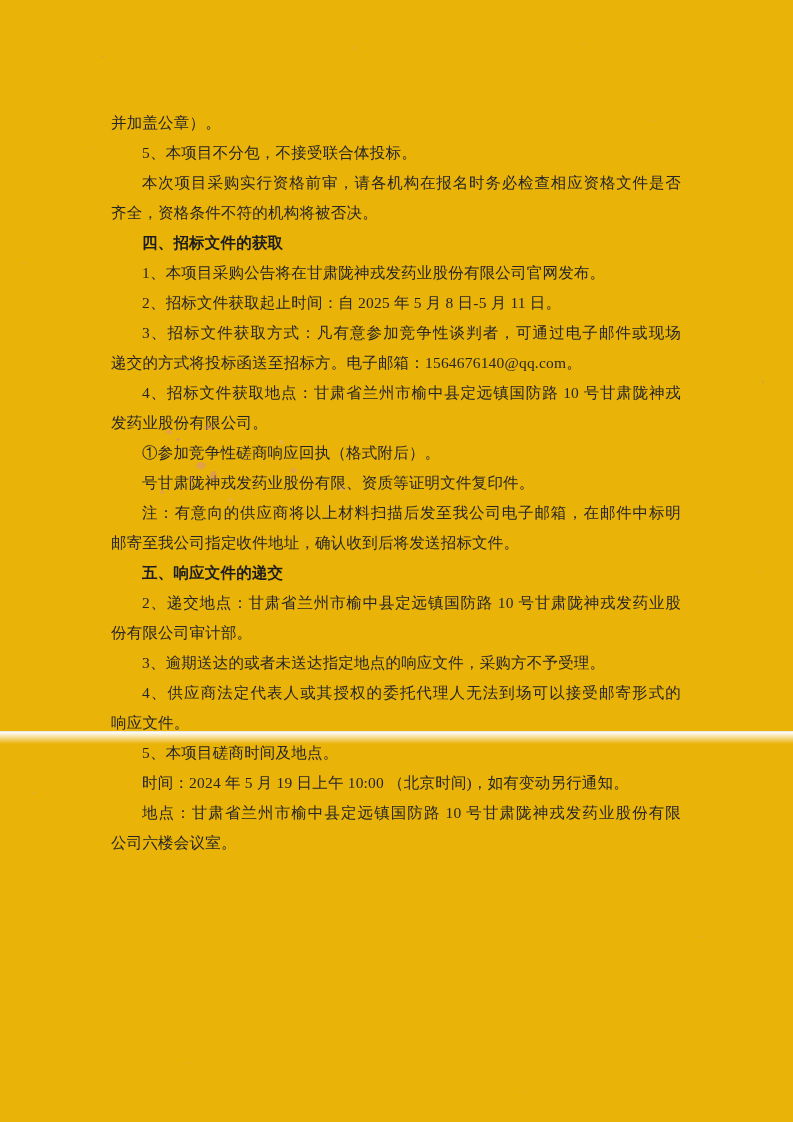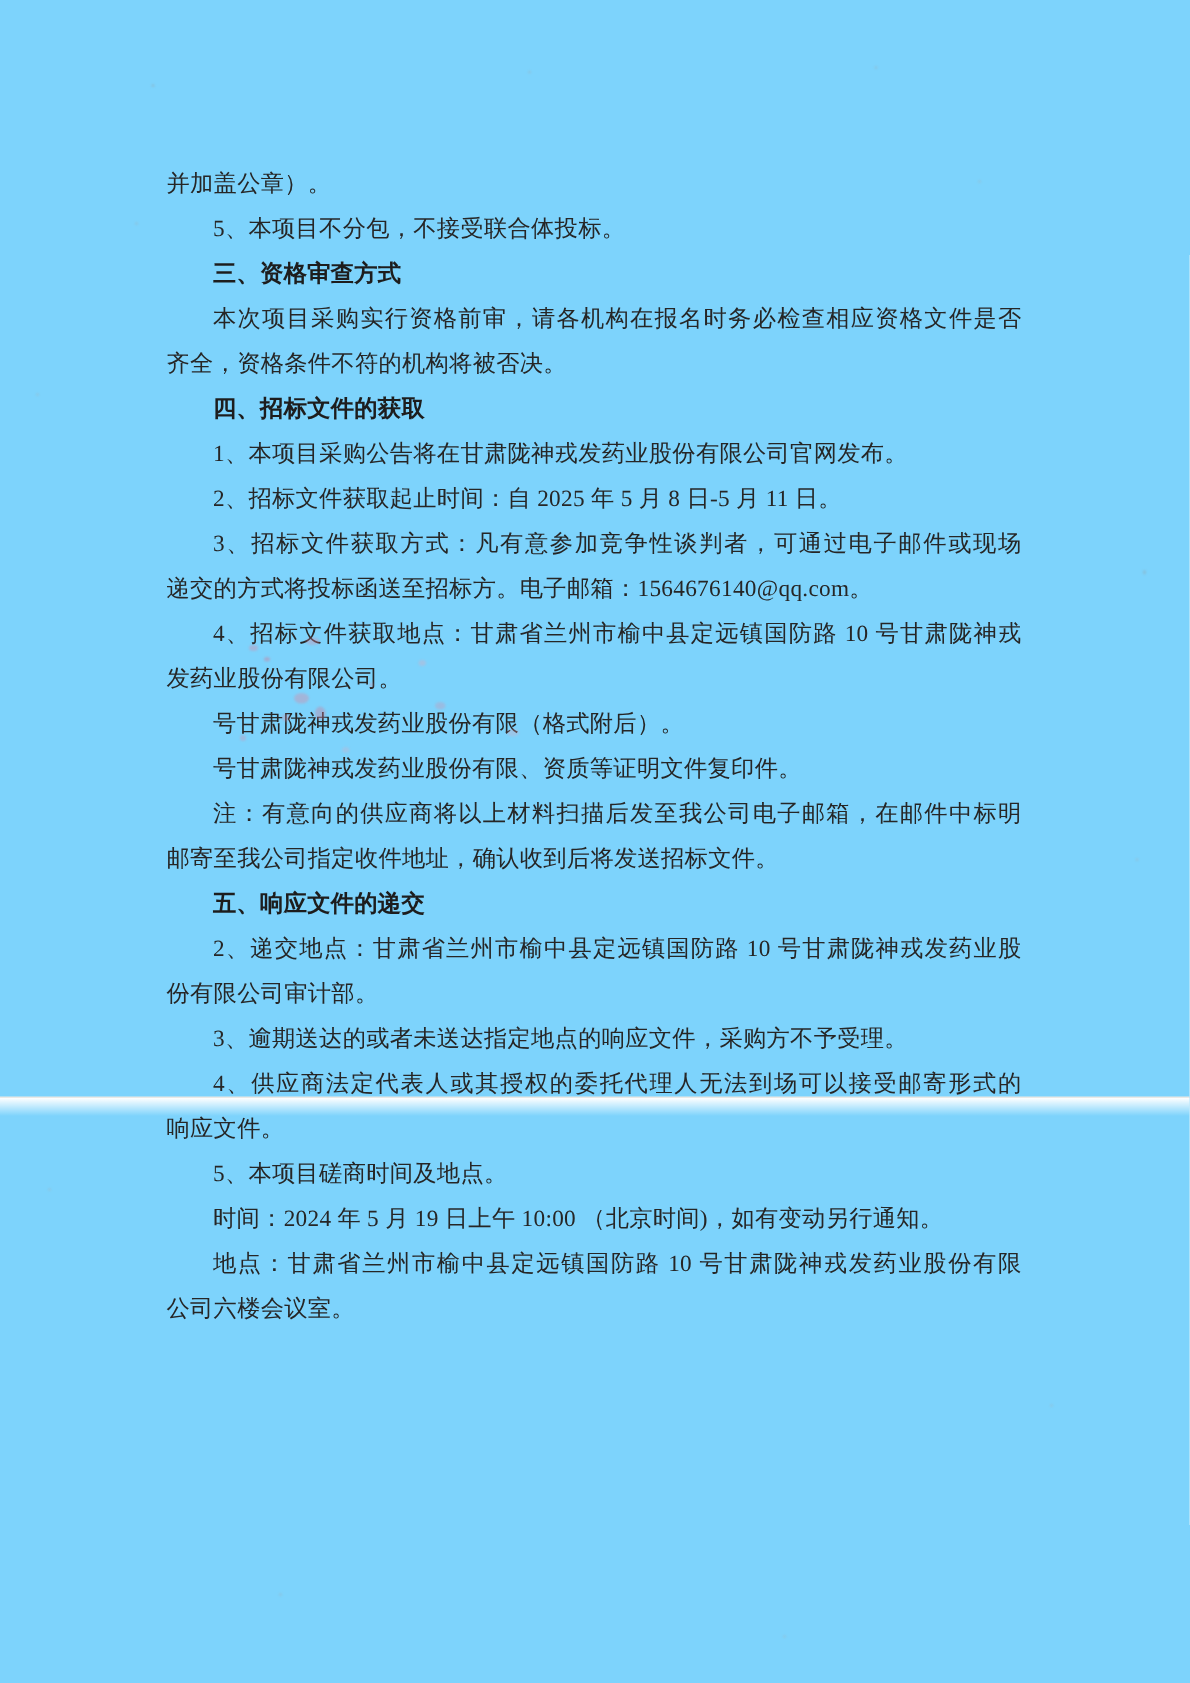--- a/index.html
+++ b/index.html
@@ -9,21 +9,21 @@
     height: 1122px;
     overflow: hidden;
     background: #fcfcfa;
   }
   .page {
     position: absolute;
     left: 0;
     top: 0;
     width: 793px;
     height: 1122px;
-    background: #7dd3fc;
+    background: #eab308;
     font-family: "Liberation Serif", "DejaVu Serif", serif;
   }
   .textblock {
     position: absolute;
     left: 111px;
     top: 108px;
     width: 570px;
     color: #262626;
   }
   .ln {
@@ -56,31 +56,30 @@
 </head>
 <body>
 
 <div class="page">
 
   <div class="fold"></div>
 
   <div class="textblock">
     <div class="ln">并加盖公章）。</div>
     <div class="ln ind">5、本项目不分包，不接受联合体投标。</div>
-    <div class="ln ind b">三、资格审查方式</div>
     <div class="ln ind j">本次项目采购实行资格前审，请各机构在报名时务必检查相应资格文件是否</div>
     <div class="ln">齐全，资格条件不符的机构将被否决。</div>
     <div class="ln ind b">四、招标文件的获取</div>
     <div class="ln ind">1、本项目采购公告将在甘肃陇神戎发药业股份有限公司官网发布。</div>
     <div class="ln ind">2、招标文件获取起止时间：自 2025 年 5 月 8 日-5 月 11 日。</div>
     <div class="ln ind j">3、招标文件获取方式：凡有意参加竞争性谈判者，可通过电子邮件或现场</div>
     <div class="ln">递交的方式将投标函送至招标方。电子邮箱：1564676140@qq.com。</div>
     <div class="ln ind j">4、招标文件获取地点：甘肃省兰州市榆中县定远镇国防路 10 号甘肃陇神戎</div>
     <div class="ln">发药业股份有限公司。</div>
-    <div class="ln ind">号甘肃陇神戎发药业股份有限（格式附后）。</div>
+    <div class="ln ind">①参加竞争性磋商响应回执（格式附后）。</div>
     <div class="ln ind">号甘肃陇神戎发药业股份有限、资质等证明文件复印件。</div>
     <div class="ln ind j">注：有意向的供应商将以上材料扫描后发至我公司电子邮箱，在邮件中标明</div>
     <div class="ln">邮寄至我公司指定收件地址，确认收到后将发送招标文件。</div>
     <div class="ln ind b">五、响应文件的递交</div>
     <div class="ln ind j">2、递交地点：甘肃省兰州市榆中县定远镇国防路 10 号甘肃陇神戎发药业股</div>
     <div class="ln">份有限公司审计部。</div>
     <div class="ln ind">3、逾期送达的或者未送达指定地点的响应文件，采购方不予受理。</div>
     <div class="ln ind j">4、供应商法定代表人或其授权的委托代理人无法到场可以接受邮寄形式的</div>
     <div class="ln">响应文件。</div>
     <div class="ln ind">5、本项目磋商时间及地点。</div>

